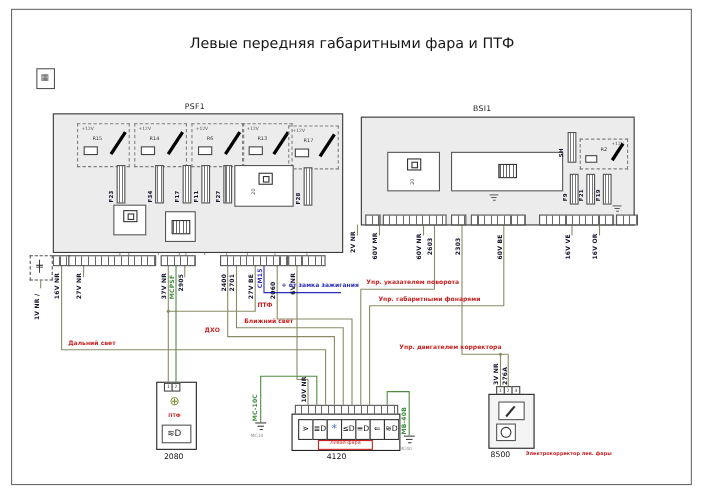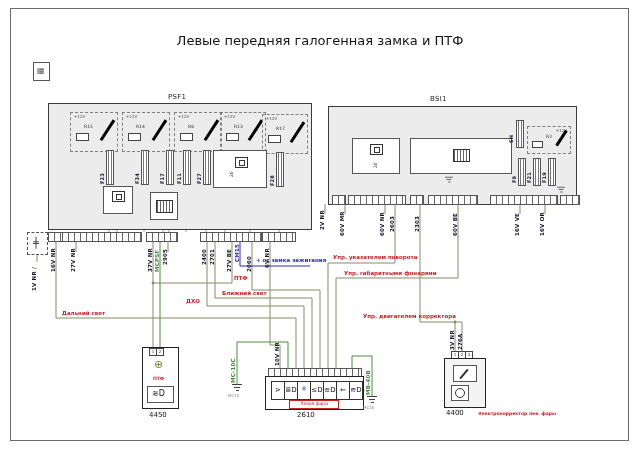--- a/index.html
+++ b/index.html
@@ -44,21 +44,21 @@
           text-align:center;line-height:6px;background:#fff;}
   .rot20{position:absolute;font-size:4.5px;color:#444;transform:rotate(-90deg);transform-origin:0 0;}
   .glyph{position:absolute;color:#222;}
   svg.wires{position:absolute;left:0;top:0;pointer-events:none;}
 </style>
 </head>
 <body>
 
 <div id="page">
   <div class="frame"></div>
-  <div class="title">Левые передняя галогенная замка и  ПТФ</div>
+  <div class="title">Левые передняя габаритными фара и  ПТФ</div>
 
   <div class="modbox" style="left:33px;top:62px;width:15px;height:17px;">
     <span class="glyph" style="left:3px;top:3px;font-size:8px;color:#555;">▦</span>
   </div>
 
   <svg class="wires" width="640" height="449">
 
     <g stroke="#9a9a9a" stroke-width="1" fill="none">
       <path d="M60,108 H300 M93,108 V112 M145,108 V112 M197,108 V112 M241,108 V112 M283,108 V114"></path>
       <path d="M109,184 V186 M109,212 V232 M144,184 V232 M169,184 V192 M169,218 V232 M186,184 V232 M206,184 V232 M279,184 V232"></path>
@@ -268,54 +268,54 @@
 
   <div class="modbox" style="left:142px;top:347px;width:35px;height:60px;border-width:1.5px;border-color:#222;">
     <div class="pin" style="left:6px;top:0px;">1</div>
     <div class="pin" style="left:13px;top:0px;">2</div>
     <span class="glyph" style="left:11px;top:10px;font-size:11px;color:#7a8a2a;">⊕</span>
     <span class="ann" style="left:10px;top:28px;font-size:4.5px;">ПТФ</span>
     <div class="modbox" style="left:4px;top:38px;width:25px;height:15px;">
       <span class="glyph" style="left:4px;top:2px;font-size:8px;">≋D</span>
     </div>
   </div>
-  <span class="complabel" style="left:149px;top:411px;">4450</span>
+  <span class="complabel" style="left:149px;top:411px;">2080</span>
 
   <span class="vlabel green" style="left:230px;top:383px;">MC-10C</span>
   <div class="gnd" style="left:232px;top:384px;">
       <div></div>
     </div>
   <span class="tiny" style="left:228px;top:393px;">MC10</span>
 
   <div class="pinstrip" style="left:268px;top:368px;width:92px;"></div>
   <div class="modbox" style="left:265px;top:376px;width:97px;height:32px;border-width:1.5px;border-color:#222;">
     <div class="cell" style="left:5px;top:4px;">⋗</div>
     <div class="cell" style="left:18px;top:4px;">≣D</div>
     <div class="cell" style="left:31px;top:4px;color:#3b6bc8;font-size:10px;">*</div>
     <div class="cell" style="left:44px;top:4px;">≤D</div>
     <div class="cell" style="left:57px;top:4px;">≡D</div>
     <div class="cell" style="left:70px;top:4px;">⇐</div>
     <div class="cell" style="left:83px;top:4px;">≋D</div>
     <div class="redcap" style="left:23px;top:23px;width:48px;height:7px;">Левая фара</div>
   </div>
-  <span class="complabel" style="left:297px;top:411px;">2610</span>
+  <span class="complabel" style="left:297px;top:411px;">4120</span>
 
   <span class="vlabel green" style="left:365px;top:395px;">MB-40B</span>
   <div class="gnd" style="left:367px;top:396px;">
       <div></div>
     </div>
   <span class="tiny" style="left:363px;top:405px;">MC40</span>
 
   <div class="pin" style="left:451px;top:351px;">1</div>
   <div class="pin" style="left:458px;top:351px;">2</div>
   <div class="pin" style="left:465px;top:351px;">3</div>
   <div class="modbox" style="left:444px;top:358px;width:40px;height:48px;border-width:1.5px;border-color:#222;background:#f4f4f4;">
     <div class="modbox" style="left:8px;top:6px;width:22px;height:15px;">
       <div style="position:absolute;left:9px;top:2px;width:2px;height:12px;background:#333;transform:rotate(40deg);"></div>
     </div>
     <div class="modbox" style="left:6px;top:26px;width:16px;height:14px;">
       <div style="position:absolute;left:3px;top:2px;width:8px;height:8px;border:1px solid #333;border-radius:50%;background:#fff;"></div>
     </div>
   </div>
-  <span class="complabel" style="left:446px;top:409px;">4400</span>
+  <span class="complabel" style="left:446px;top:409px;">8500</span>
   <span class="ann" style="left:478px;top:411px;font-size:4.5px;">Электрокорректор лев. фары</span>
 
 </div>
 
 </body></html>

